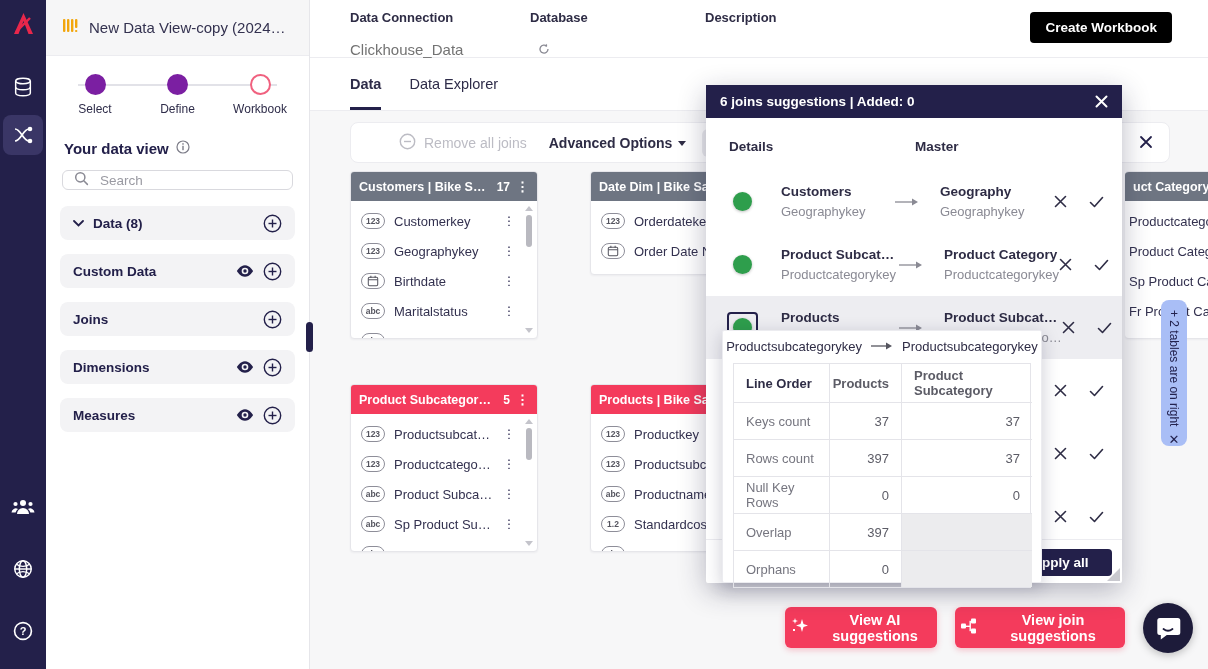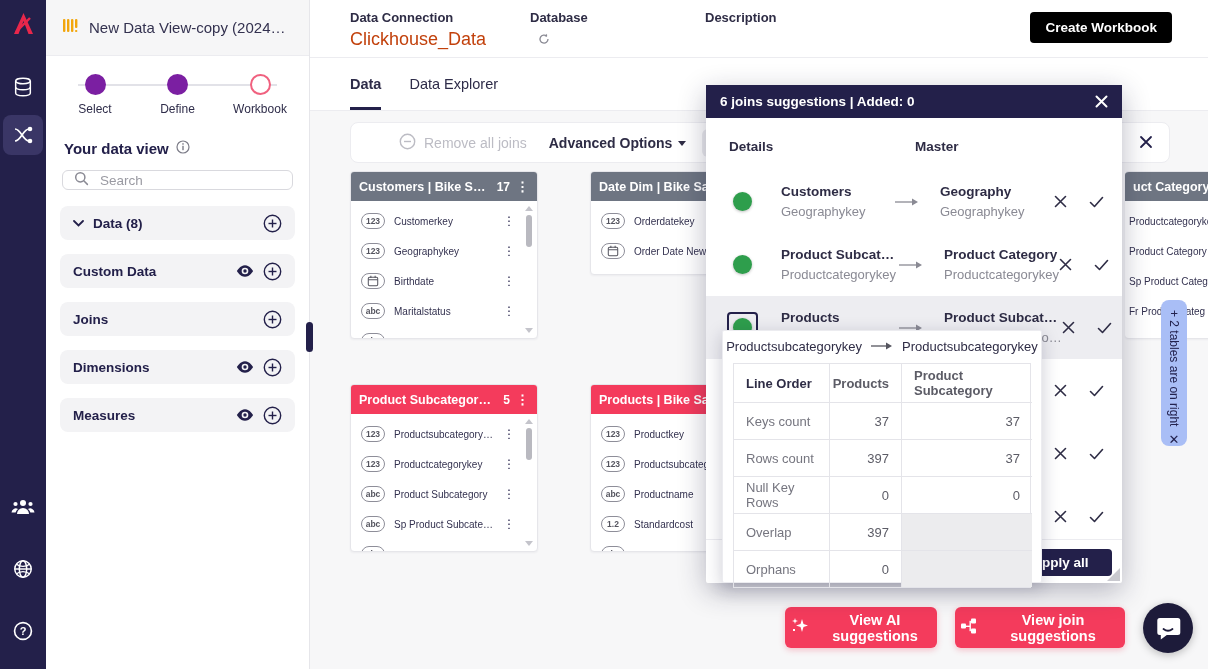--- a/index.html
+++ b/index.html
@@ -32,21 +32,21 @@
   .section{margin:0 14px 14px;background:#f3f3f5;border-radius:8px;height:34px;display:flex;align-items:center;gap:9px;padding:0 13px;cursor:pointer;}
   .sec-label{font-size:13.5px;font-weight:700;color:#23204a;flex:1;}
   .sec-ic{display:flex;align-items:center;}
   .sb-grip{position:absolute;right:-4px;top:322px;width:7px;height:30px;background:#23204a;border-radius:4px;z-index:8;}
 
   
   .main{position:absolute;left:310px;top:0;right:0;height:669px;}
   .topbar{height:58px;background:#fff;border-bottom:1px solid #ececf0;position:relative;}
   .tb-item{position:absolute;top:10px;}
   .tb-label{font-size:13px;font-weight:700;color:#2e2c45;}
-  .tb-value{font-size:18px;color:#c2410c;margin-top:4px;}
+  .tb-value{font-size:15px;color:#737373;margin-top:16px;}
   .create-btn{position:absolute;top:12px;right:36px;height:31px;padding:0 15px;background:#000000;color:#fff;border:0;border-radius:4px;font-size:13.5px;font-weight:700;display:flex;align-items:center;cursor:pointer;}
   .tabsrow{height:53px;background:#fff;border-bottom:1px solid #ececf0;display:flex;align-items:flex-end;gap:28px;padding:0 40px;}
   .tab{font-size:14.5px;color:#2e2c49;padding-bottom:15px;border-bottom:3px solid transparent;cursor:pointer;}
   .tab.active{font-weight:700;border-bottom-color:#23204a;}
   .content{position:absolute;top:112px;left:0;right:0;bottom:0;background:#f7f7f8;overflow:hidden;}
 
   
   .toolbar{position:absolute;left:40px;top:10px;width:820px;height:41px;background:#fff;border:1px solid #ececf0;border-radius:8px;display:flex;align-items:center;padding-left:48px;}
   .tool-remove{display:flex;align-items:center;gap:8px;font-size:14px;color:#bcbcc4;}
   .tool-adv{display:flex;align-items:center;gap:6px;font-size:14px;font-weight:700;color:#2e2c45;margin-left:22px;cursor:pointer;}
@@ -66,21 +66,21 @@
   .card-h.gray{background:#6e7582;}
   .card-h.pink{background:#f43b5c;}
   .card-h .t{flex:1;white-space:nowrap;overflow:hidden;text-overflow:ellipsis;}
   .card-h .count{font-size:12px;font-weight:600;}
   .kebab{font-size:13px;line-height:1;cursor:pointer;}
   .rows{padding-top:5px;}
   .frow{height:30px;display:flex;align-items:center;gap:9px;padding:0 22px 0 10px;}
   .c4 .frow{padding-left:4px;}
   .chip{min-width:24px;height:16px;border:1.2px solid #8e8e99;border-radius:8px;color:#55555f;font-size:8.5px;font-weight:700;display:flex;align-items:center;justify-content:center;flex:0 0 auto;}
   .chip.date{border-width:1.2px;}
-  .flabel{flex:1;font-size:10px;color:#33314f;white-space:nowrap;overflow:hidden;text-overflow:ellipsis;}
+  .flabel{flex:1;font-size:13px;color:#33314f;white-space:nowrap;overflow:hidden;text-overflow:ellipsis;}
   .fkebab{color:#23204a;font-size:12px;line-height:1;cursor:pointer;}
   .vscroll{position:absolute;top:31px;right:2px;bottom:2px;width:12px;}
   .vs-up,.vs-dn{position:absolute;left:2px;width:0;height:0;border-left:4px solid transparent;border-right:4px solid transparent;}
   .vs-up{top:3px;border-bottom:5px solid #c4c4cb;}
   .vs-dn{bottom:3px;border-top:5px solid #c4c4cb;}
   .vs-thumb{position:absolute;top:12px;left:3px;width:6px;height:32px;background:#b9b9c0;border-radius:3px;cursor:grab;}
 
   
   .side-tab{position:absolute;left:1161px;top:300px;width:26px;height:146px;background:#a9bef6;border-radius:8px;z-index:30;display:flex;flex-direction:column;align-items:center;padding:10px 0;cursor:pointer;}
   .side-tab .vtext{writing-mode:vertical-rl;font-size:12px;color:#23224e;white-space:nowrap;}

